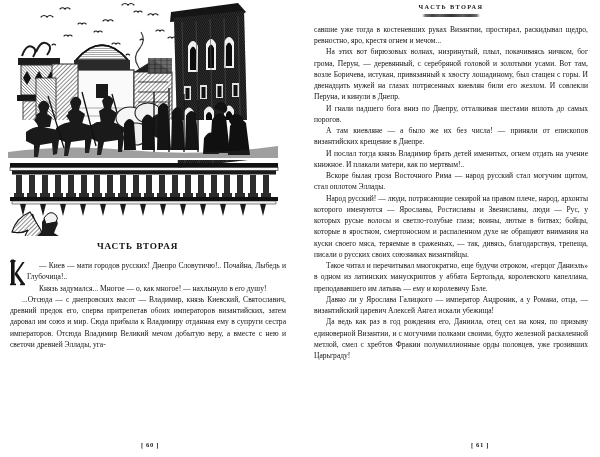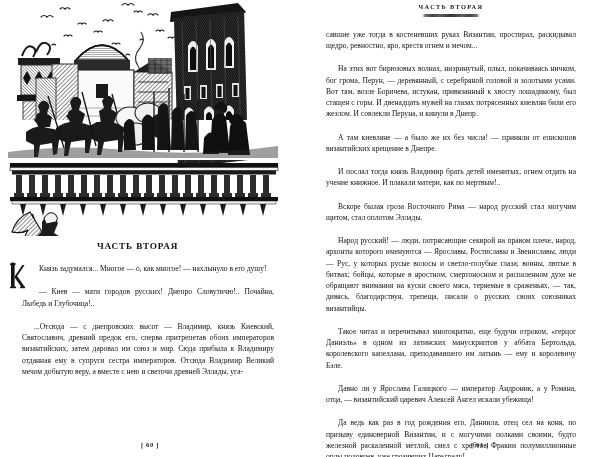--- a/index.html
+++ b/index.html
@@ -72,21 +72,21 @@
 
   
   .col {
     font-size: 7.55px;
     line-height: 11.25px;
     text-align: justify;
     text-justify: inter-word;
     color: #121212;
     hyphens: manual;
   }
-  .col p { margin: 12px; text-indent: 12px; }
+  .col p { margin: 0; text-indent: 12px; }
   .col p.noindent { text-indent: 0; }
 
   
   .dropcap-wrap { position: relative; }
   .dropcap {
     float: left;
     width: 15px;
     height: 27px;
     margin: -1px 2px -1px 0;
     position: relative;
@@ -440,36 +440,37 @@
 
             <path d="M0.6 3 q-0.8 -2.4 2 -2.4 q2.4 0 2.4 2.4 Z" fill="#141414"></path>
             <path d="M0 2.2 q3 -2.6 6 -0.4 l-1.2 1.6 q-2 -1.6 -4 0 Z" fill="#141414"></path>
 
             <rect x="0" y="24.6" width="6" height="1.6" fill="#141414"></rect>
             <rect x="10" y="24.6" width="5" height="1.6" fill="#141414"></rect>
           </svg>
         </span>
       </div>
 
+      <p>— Киев — мати городов русских! Днепро Словутичю!.. Почайна, Лыбедь и Глубочица!..</p>
       <p>Князь задумался... Многое — о, как многое! — нахлынуло в его душу!</p>
-      <p>— Киев — мати городов русских! Днепро Словутичю!.. Почайна, Лыбедь и Глубочица!..</p>
       <p>...Отсюда — с днепровских высот — Владимир, князь Киевский, Святославич, древний предок его, сперва притрепетав обоих императоров византийских, затем даровал им союз и мир. Сюда прибыла к Владимиру отданная ему в супруги сестра императоров. Отсюда Владимир Великий мечом добытую веру, а вместе с нею и светочи древней Эллады, уга-</p>
     </div>
 
     <div class="folio">[ 60 ]</div>
   </div>
 
   <div class="page page-right">
 
     <div class="running-head">ЧАСТЬ ВТОРАЯ</div>
     <div class="head-rule"></div>
 
     <div class="col rc-body">
       <p class="noindent">савшие уже тогда в костеневших руках Византии, простирал, раскидывал щедро, ревностно, яро, крестя огнем и мечом...</p>
       <p>На этих вот бирюзовых волнах, низринутый, плыл, покачиваясь ничком, бог грома, Перун, — деревянный, с серебряной головой и золотыми усами. Вот там, возле Боричева, истукан, привязанный к хвосту лошадиному, был стащен с горы. И двенадцать мужей на глазах потрясенных киевлян били его жезлом. И совлекли Перуна, и кинули в Днепр.</p>
+      <p>И гнали падшего бога вниз по Днепру, отталкивая шестами вплоть до самых порогов.</p>
       <p>А там киевляне — а было же их без числа! — приняли от епископов византийских крещение в Днепре.</p>
       <p>И послал тогда князь Владимир брать детей именитых, огнем отдать на учение книжное. И плакали матери, как по мертвым!..</p>
       <p>Вскоре былая гроза Восточного Рима — народ русский стал могучим щитом, стал оплотом Эллады.</p>
       <p>Народ русский! — люди, потрясающие секирой на правом плече, народ, архонты которого именуются — Ярославы, Ростиславы и Звениславы, люди — Рус, у которых русые волосы и светло-голубые глаза; воины, лютые в битвах; бойцы, которые в яростном, смертоносном и распаленном духе не обращают внимания на куски своего мяса, теряемые в сраженьях, — так, дивясь, благодарствуя, трепеща, писали о русских своих союзниках византийцы.</p>
       <p>Такое читал и перечитывал многократно, еще будучи отроком, «герцог Даниэль» в одном из латинских манускриптов у аббата Бертольда, королевского капеллана, преподававшего им латынь — ему и королевичу Бэле.</p>
       <p>Давно ли у Ярослава Галицкого — император Андроник, а у Романа, отца, — византийский царевич Алексей Ангел искали убежища!</p>
       <p>Да ведь как раз в год рождения его, Даниила, отец сел на коня, по призыву единоверной Византии, и с могучими полками своими, будто железной раскаленной метлой, смел с хребтов Фракии полумиллионные орды половцев, уже грозивших Царьграду!</p>
     </div>
 
     <div class="folio">[ 61 ]</div>

